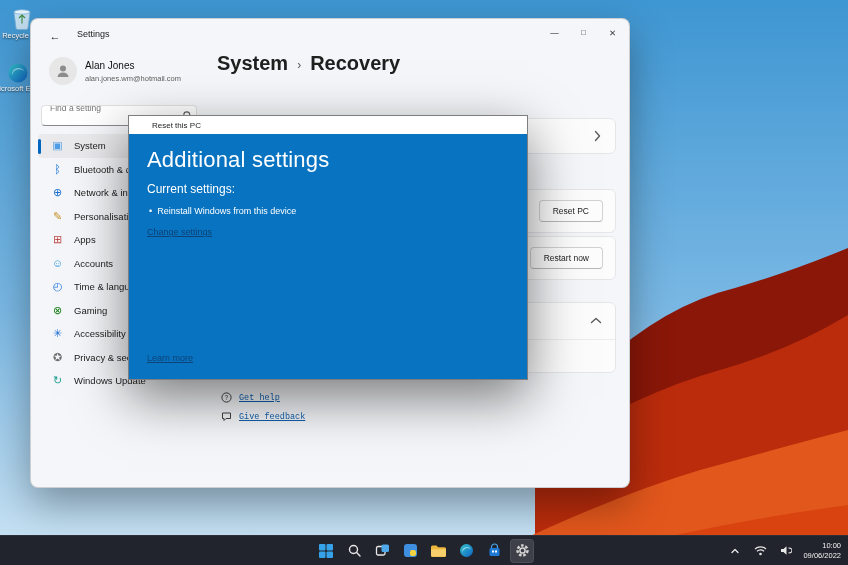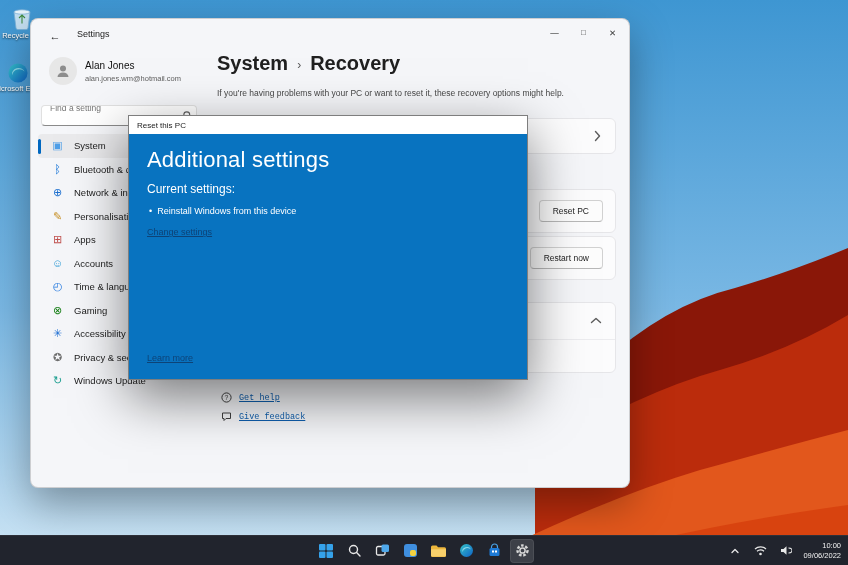--- a/index.html
+++ b/index.html
@@ -50,21 +50,21 @@
   .chev-right{position:absolute;right:14px;top:50%;transform:translateY(-50%);}
   .chev-up{position:absolute;right:13px;top:14px;}
   .card-btn{position:absolute;right:12px;top:50%;transform:translateY(-50%);background:#fdfdfd;border:1px solid #d2d2d2;border-bottom-color:#b8b8b8;border-radius:4px;font-size:8.5px;color:#1c1c1c;padding:5px 13px;font-family:inherit;white-space:nowrap;}
 
   .footer-link{position:absolute;display:flex;align-items:center;gap:7px;font-size:8.5px;color:var(--link-blue,#0f5fae);text-decoration:underline;cursor:pointer;font-family:Liberation Mono, monospace;}
   .link-help{left:190px;top:373px;}
   .link-feedback{left:190px;top:392px;}
 
   
   .dialog{position:absolute;left:128px;top:115px;width:400px;height:265px;background:#fff;border:1px solid #7e7e7e;box-shadow:0 18px 50px rgba(0,0,0,.5);z-index:20;}
-  .dialog-titlebar{height:18px;display:flex;align-items:center;padding-left:8px;font-size:8px;color:#1b1b1b;background:#fff;}
+  .dialog-titlebar{height:18px;display:flex;align-items:center;padding-left:23px;font-size:8px;color:#1b1b1b;background:#fff;}
   .dialog-body{position:absolute;left:0;right:0;top:18px;bottom:0;background:var(--dialog-blue,#0873c0);padding:13px 18px;color:#fff;}
   .dlg-heading{font-size:22px;font-weight:400;letter-spacing:.2px;margin-bottom:9px;}
   .dlg-current{font-size:12px;margin-bottom:6px;}
   .dlg-bullet{font-size:9px;line-height:18px;padding-left:2px;}
   .dlg-bullet::before{content:"\2022\00a0\00a0";}
   .dlg-link{font-size:9px;color:var(--dialog-link,#0d4377);text-decoration:underline;display:inline-block;cursor:pointer;}
   .dlg-change{margin-top:7px;}
   .dlg-learn{position:absolute;left:18px;bottom:16px;}
   .dlg-buttons{position:absolute;right:10px;bottom:13px;display:flex;gap:14px;}
   .dlg-btn{height:18px;min-width:47px;padding:0 10px;background:transparent;border:1px solid #fff;color:#fff;font-size:8.5px;font-family:inherit;display:flex;align-items:center;justify-content:center;}
@@ -187,21 +187,20 @@
           <span class="glyph" style="color:#1a9e8f">↻</span>
           <span>Windows Update</span>
         </div>
     </div>
 
     <div class="breadcrumb">
       <span class="crumb">System</span>
       <span class="crumb-sep">›</span>
       <span class="crumb">Recovery</span>
     </div>
-    <div class="page-desc">If you're having problems with your PC or want to reset it, these recovery options might help.</div>
 
     <div class="card card-about">
       <svg class="chev-right" width="7" height="12" viewBox="0 0 7 12">
         <polyline points="1.5,1.5 5.5,6 1.5,10.5" fill="none" stroke="#5d5d5d" stroke-width="1.4" stroke-linecap="round" stroke-linejoin="round"></polyline>
       </svg>
     </div>
 
     <div class="card card-reset">
       <button class="card-btn">Reset PC</button>
     </div>

